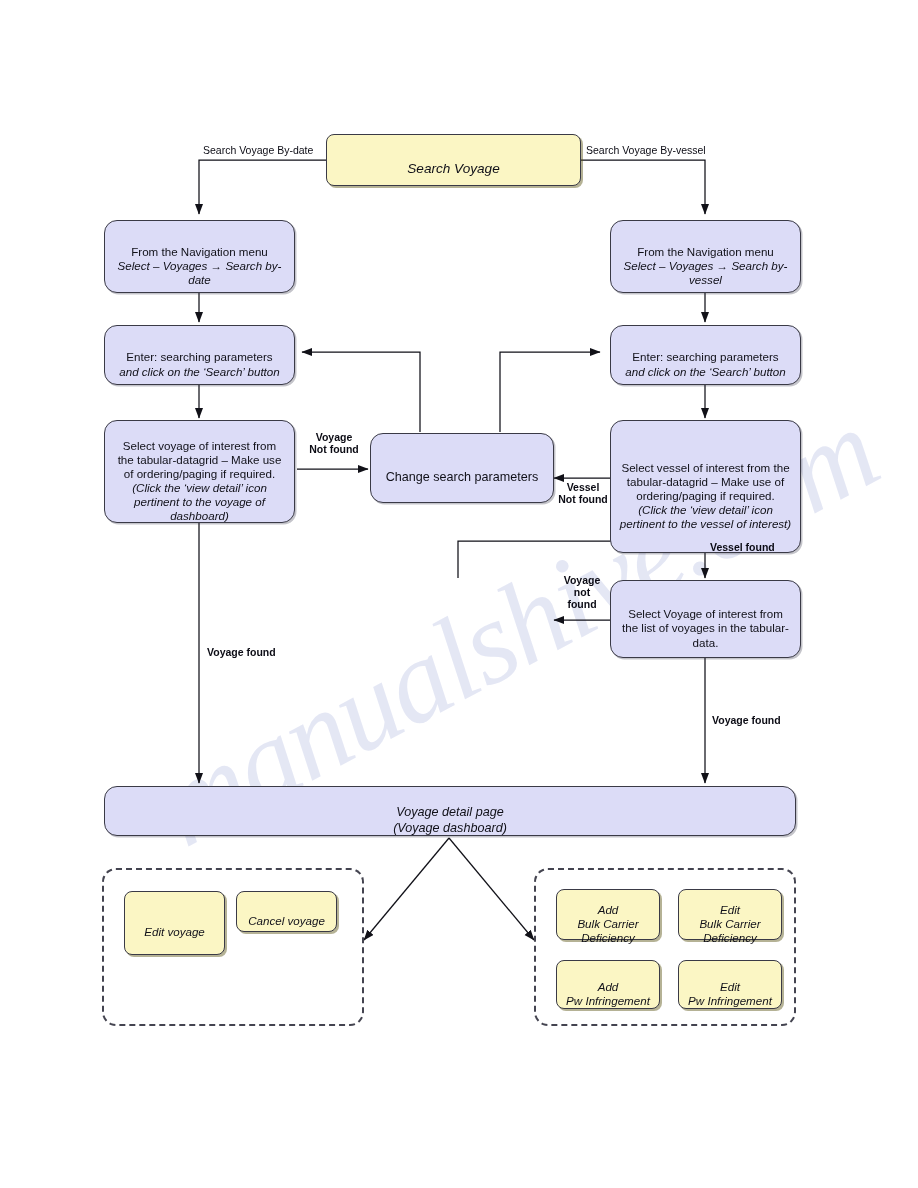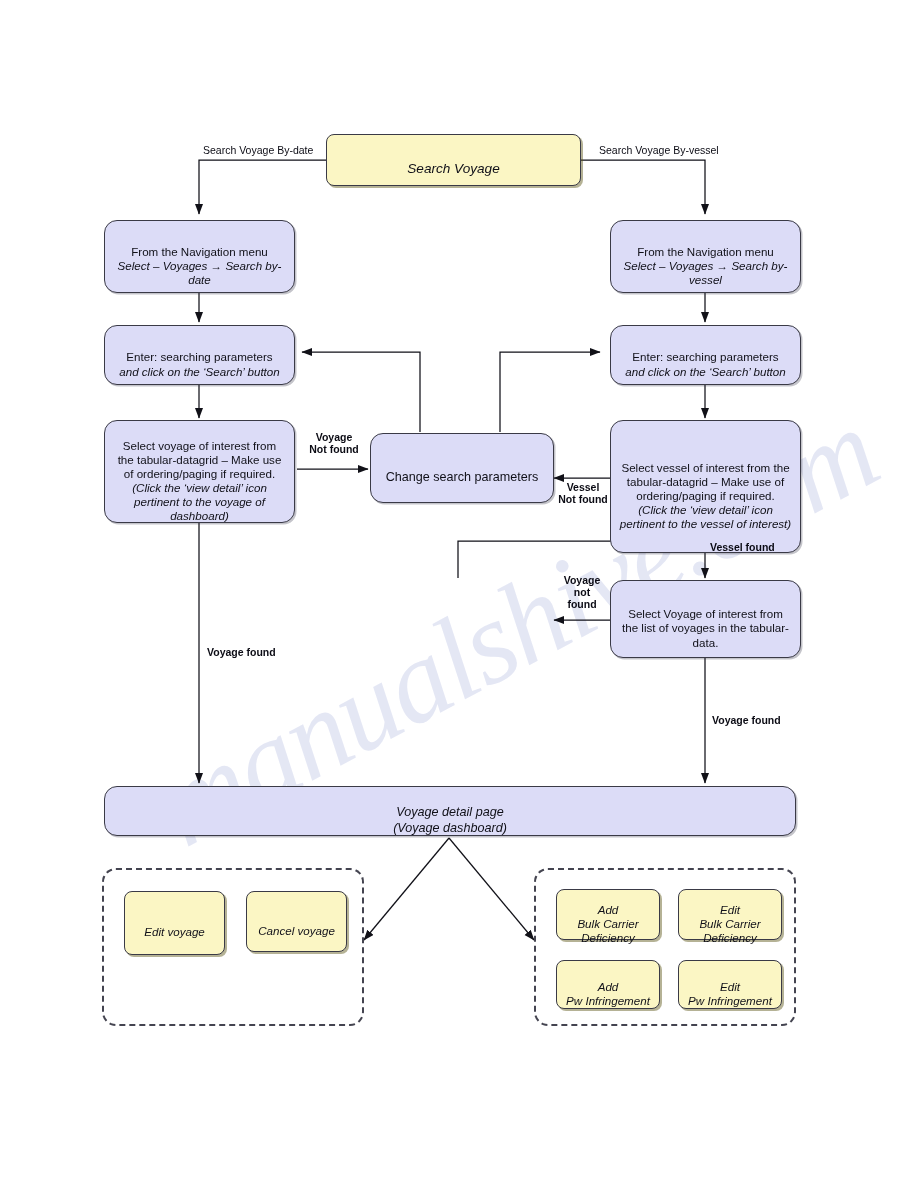--- a/index.html
+++ b/index.html
@@ -222,21 +222,21 @@
       <span>(Voyage dashboard)</span>
     </span>
   </div>
 
   <div class="dashbox" style="left:102px; top:868px; width:262px; height:158px;"></div>
 
   <div class="node yellow fs12 it" style="left:124px; top:891px; width:101px; height:64px;">
     <span class="txt">Edit voyage</span>
   </div>
 
-  <div class="node yellow fs12 it" style="left:246px; top:891px; width:101px; height:61px;">
+  <div class="node yellow fs12 it" style="left:236px; top:891px; width:101px; height:41px;">
     <span class="txt">Cancel voyage</span>
   </div>
 
   <div class="dashbox" style="left:534px; top:868px; width:262px; height:158px;"></div>
 
   <div class="node yellow fs12 it" style="left:556px; top:889px; width:104px; height:51px;">
     <span class="txt">
       <span>Add</span><br>
       <span>Bulk Carrier</span><br>
       <span>Deficiency</span>
@@ -260,21 +260,21 @@
 
   <div class="node yellow fs12 it" style="left:678px; top:960px; width:104px; height:49px;">
     <span class="txt">
       <span>Edit</span><br>
       <span>Pw Infringement</span>
     </span>
   </div>
 
   <div class="edge-label plain" style="left:203px; top:144px; width:130px; text-align:left;">Search Voyage By-date</div>
 
-  <div class="edge-label plain" style="left:586px; top:144px; width:140px; text-align:left;margin-left:13px;">Search Voyage By-vessel</div>
+  <div class="edge-label plain" style="left:586px; top:144px; width:140px; text-align:left;">Search Voyage By-vessel</div>
 
   <div class="edge-label" style="left:303px; top:431px; width:62px;">Voyage
 Not found</div>
 
   <div class="edge-label" style="left:556px; top:481px; width:54px;">Vessel
 Not found</div>
 
   <div class="edge-label" style="left:710px; top:541px; width:80px; text-align:left;">Vessel found</div>
 
   <div class="edge-label" style="left:558px; top:574px; width:48px;">Voyage

